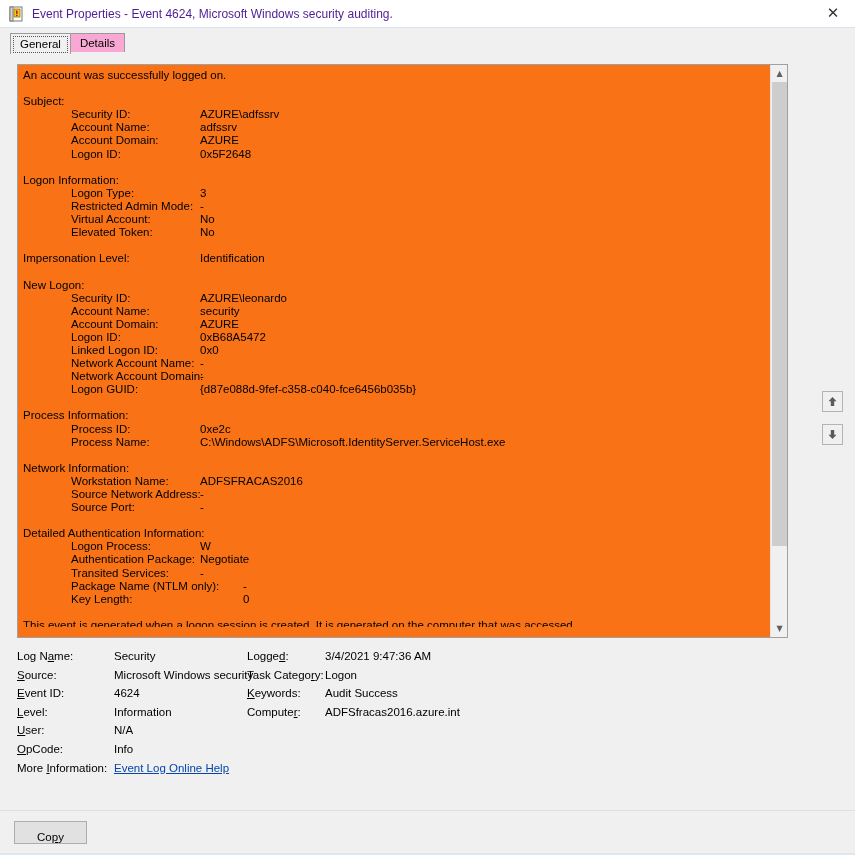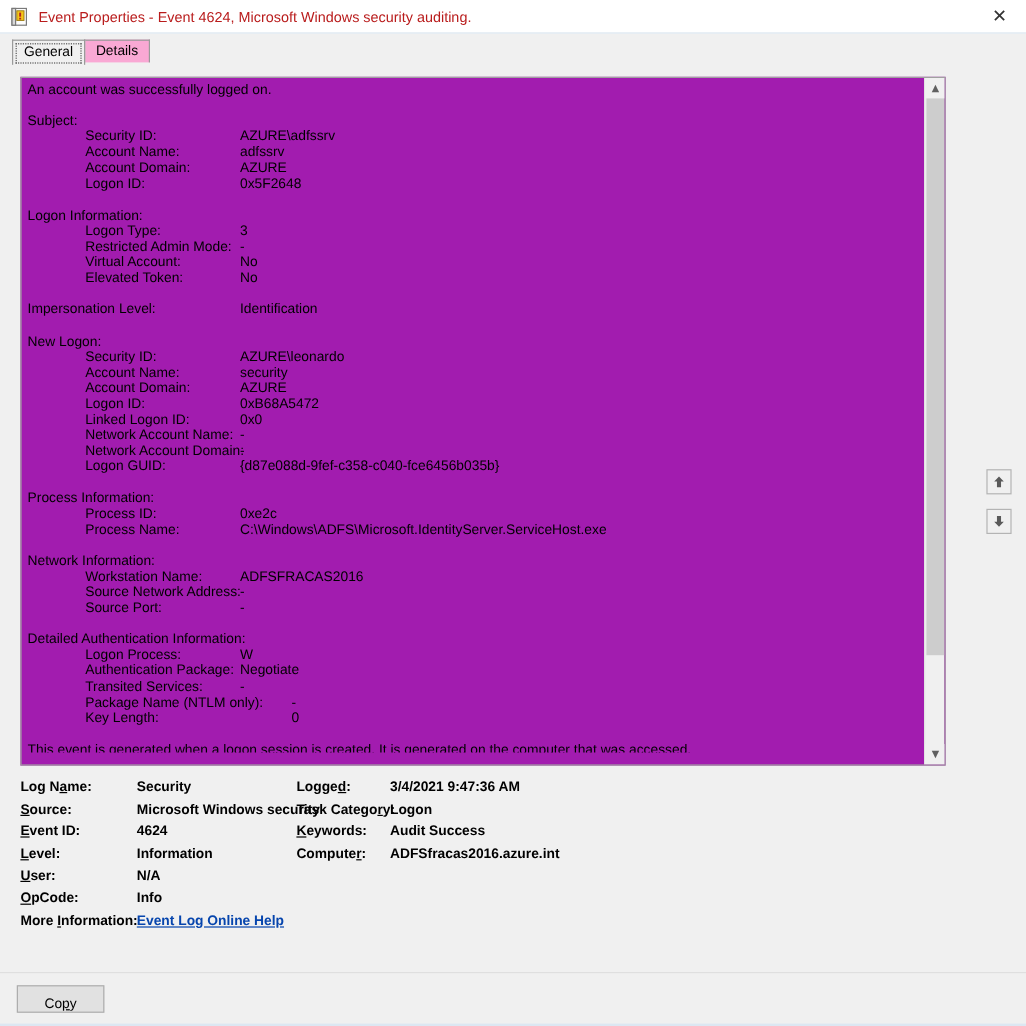--- a/index.html
+++ b/index.html
@@ -29,21 +29,21 @@
   }
   .title-icon {
     width: 16px;
     height: 16px;
     margin-right: 8px;
     position: relative;
     flex: none;
   }
   .title-text {
     font-size: 12px;
-    color: #b91c1c;
+    color: #4c1d95;
     white-space: nowrap;
     text-align: center;
   }
   .titlebar-spacer { flex: 1 1 auto; }
   .close-x {
     width: 44px;
     height: 27px;
     display: flex;
     align-items: center;
     justify-content: center;
@@ -87,21 +87,21 @@
   }
   .tab:not(.selected) { margin-left: -1px; }
 
   
   .textpanel {
     position: absolute;
     left: 17px;
     top: 64px;
     width: 771px;
     height: 574px;
-    background: #a21caf;
+    background: #f97316;
     border: 1px solid #a0a0a0;
     box-sizing: border-box;
     overflow: hidden;
   }
   .textpanel-inner {
     position: absolute;
     left: 0; top: 0;
     right: 18px;
     bottom: 0;
     padding: 4px 0 0 5px;
@@ -186,21 +186,20 @@
     line-height: 1;
   }
 
   
   .meta {
     position: absolute;
     left: 17px;
     top: 650px;
     width: 760px;
     height: 130px;
-    font-weight: bold;
   }
   .meta-row { position: relative; height: 18.6px; }
   .m-l-lbl { position: absolute; left: 0;   top: 0; white-space: pre; }
   .m-l-val { position: absolute; left: 97px; top: 0; white-space: pre; }
   .m-r-lbl { position: absolute; left: 230px; top: 0; white-space: pre; }
   .m-r-val { position: absolute; left: 308px; top: 0; white-space: pre; }
   .link {
     color: #0645ad;
     text-decoration: underline;
     position: absolute;

